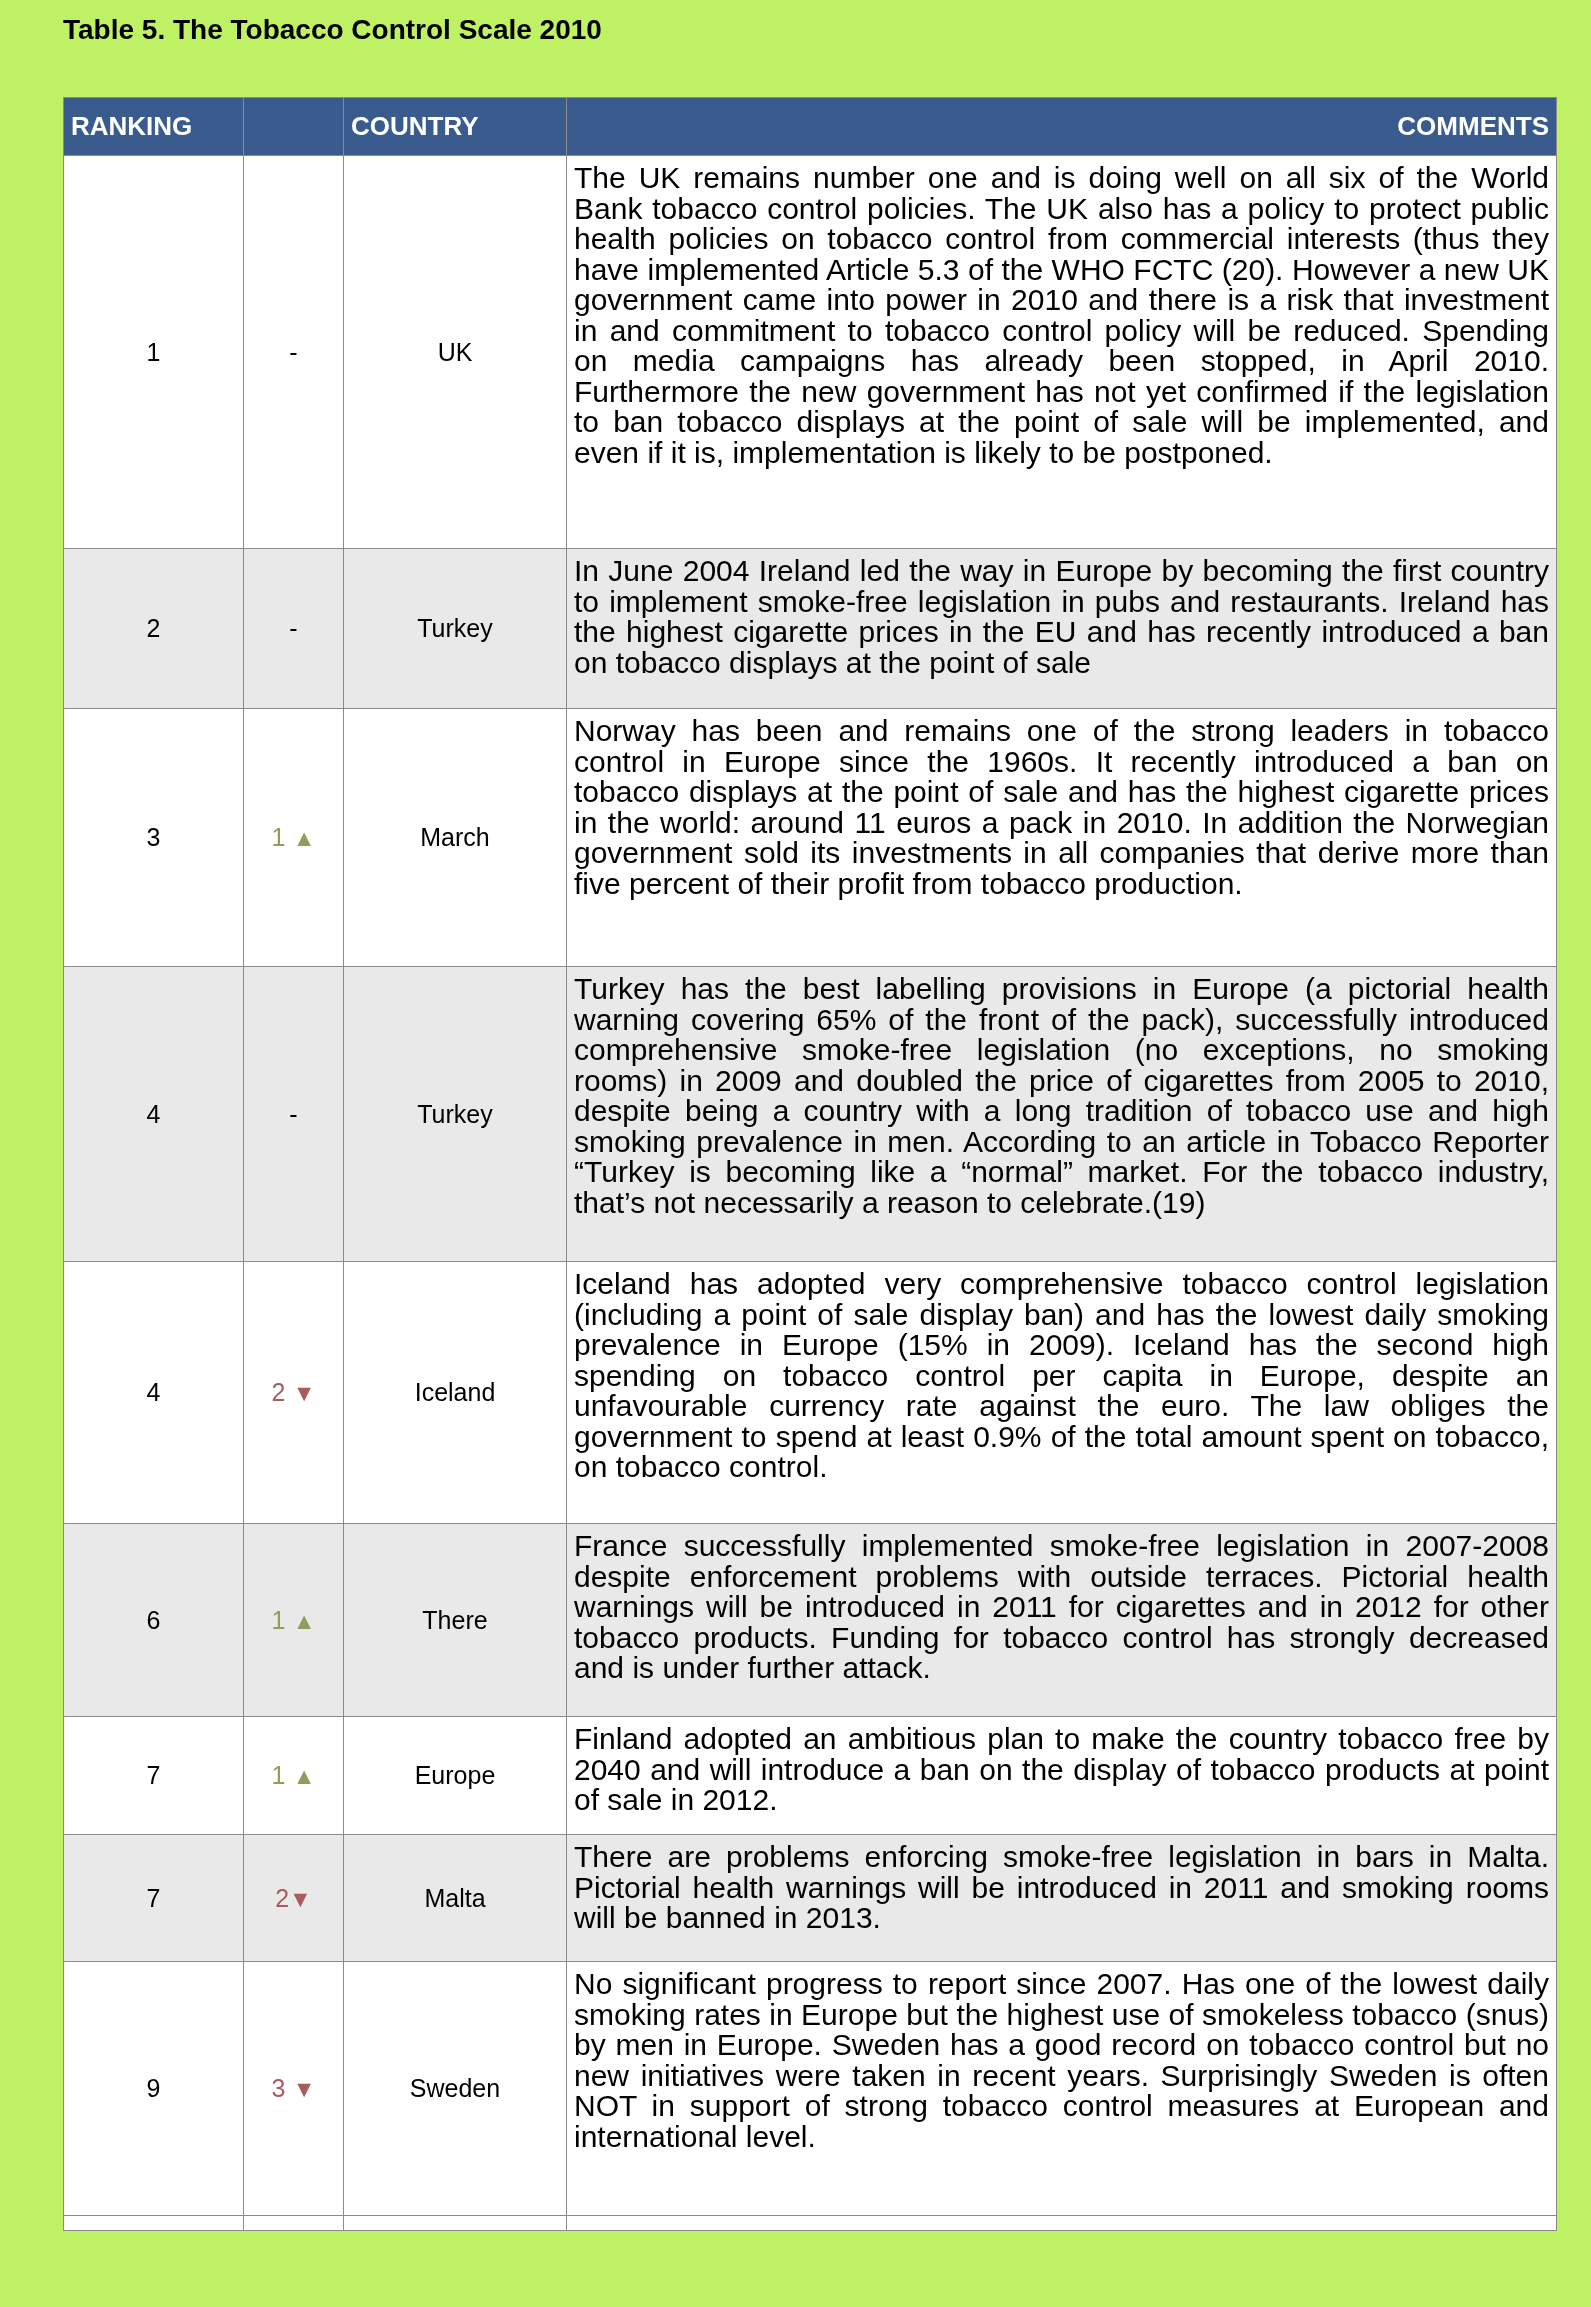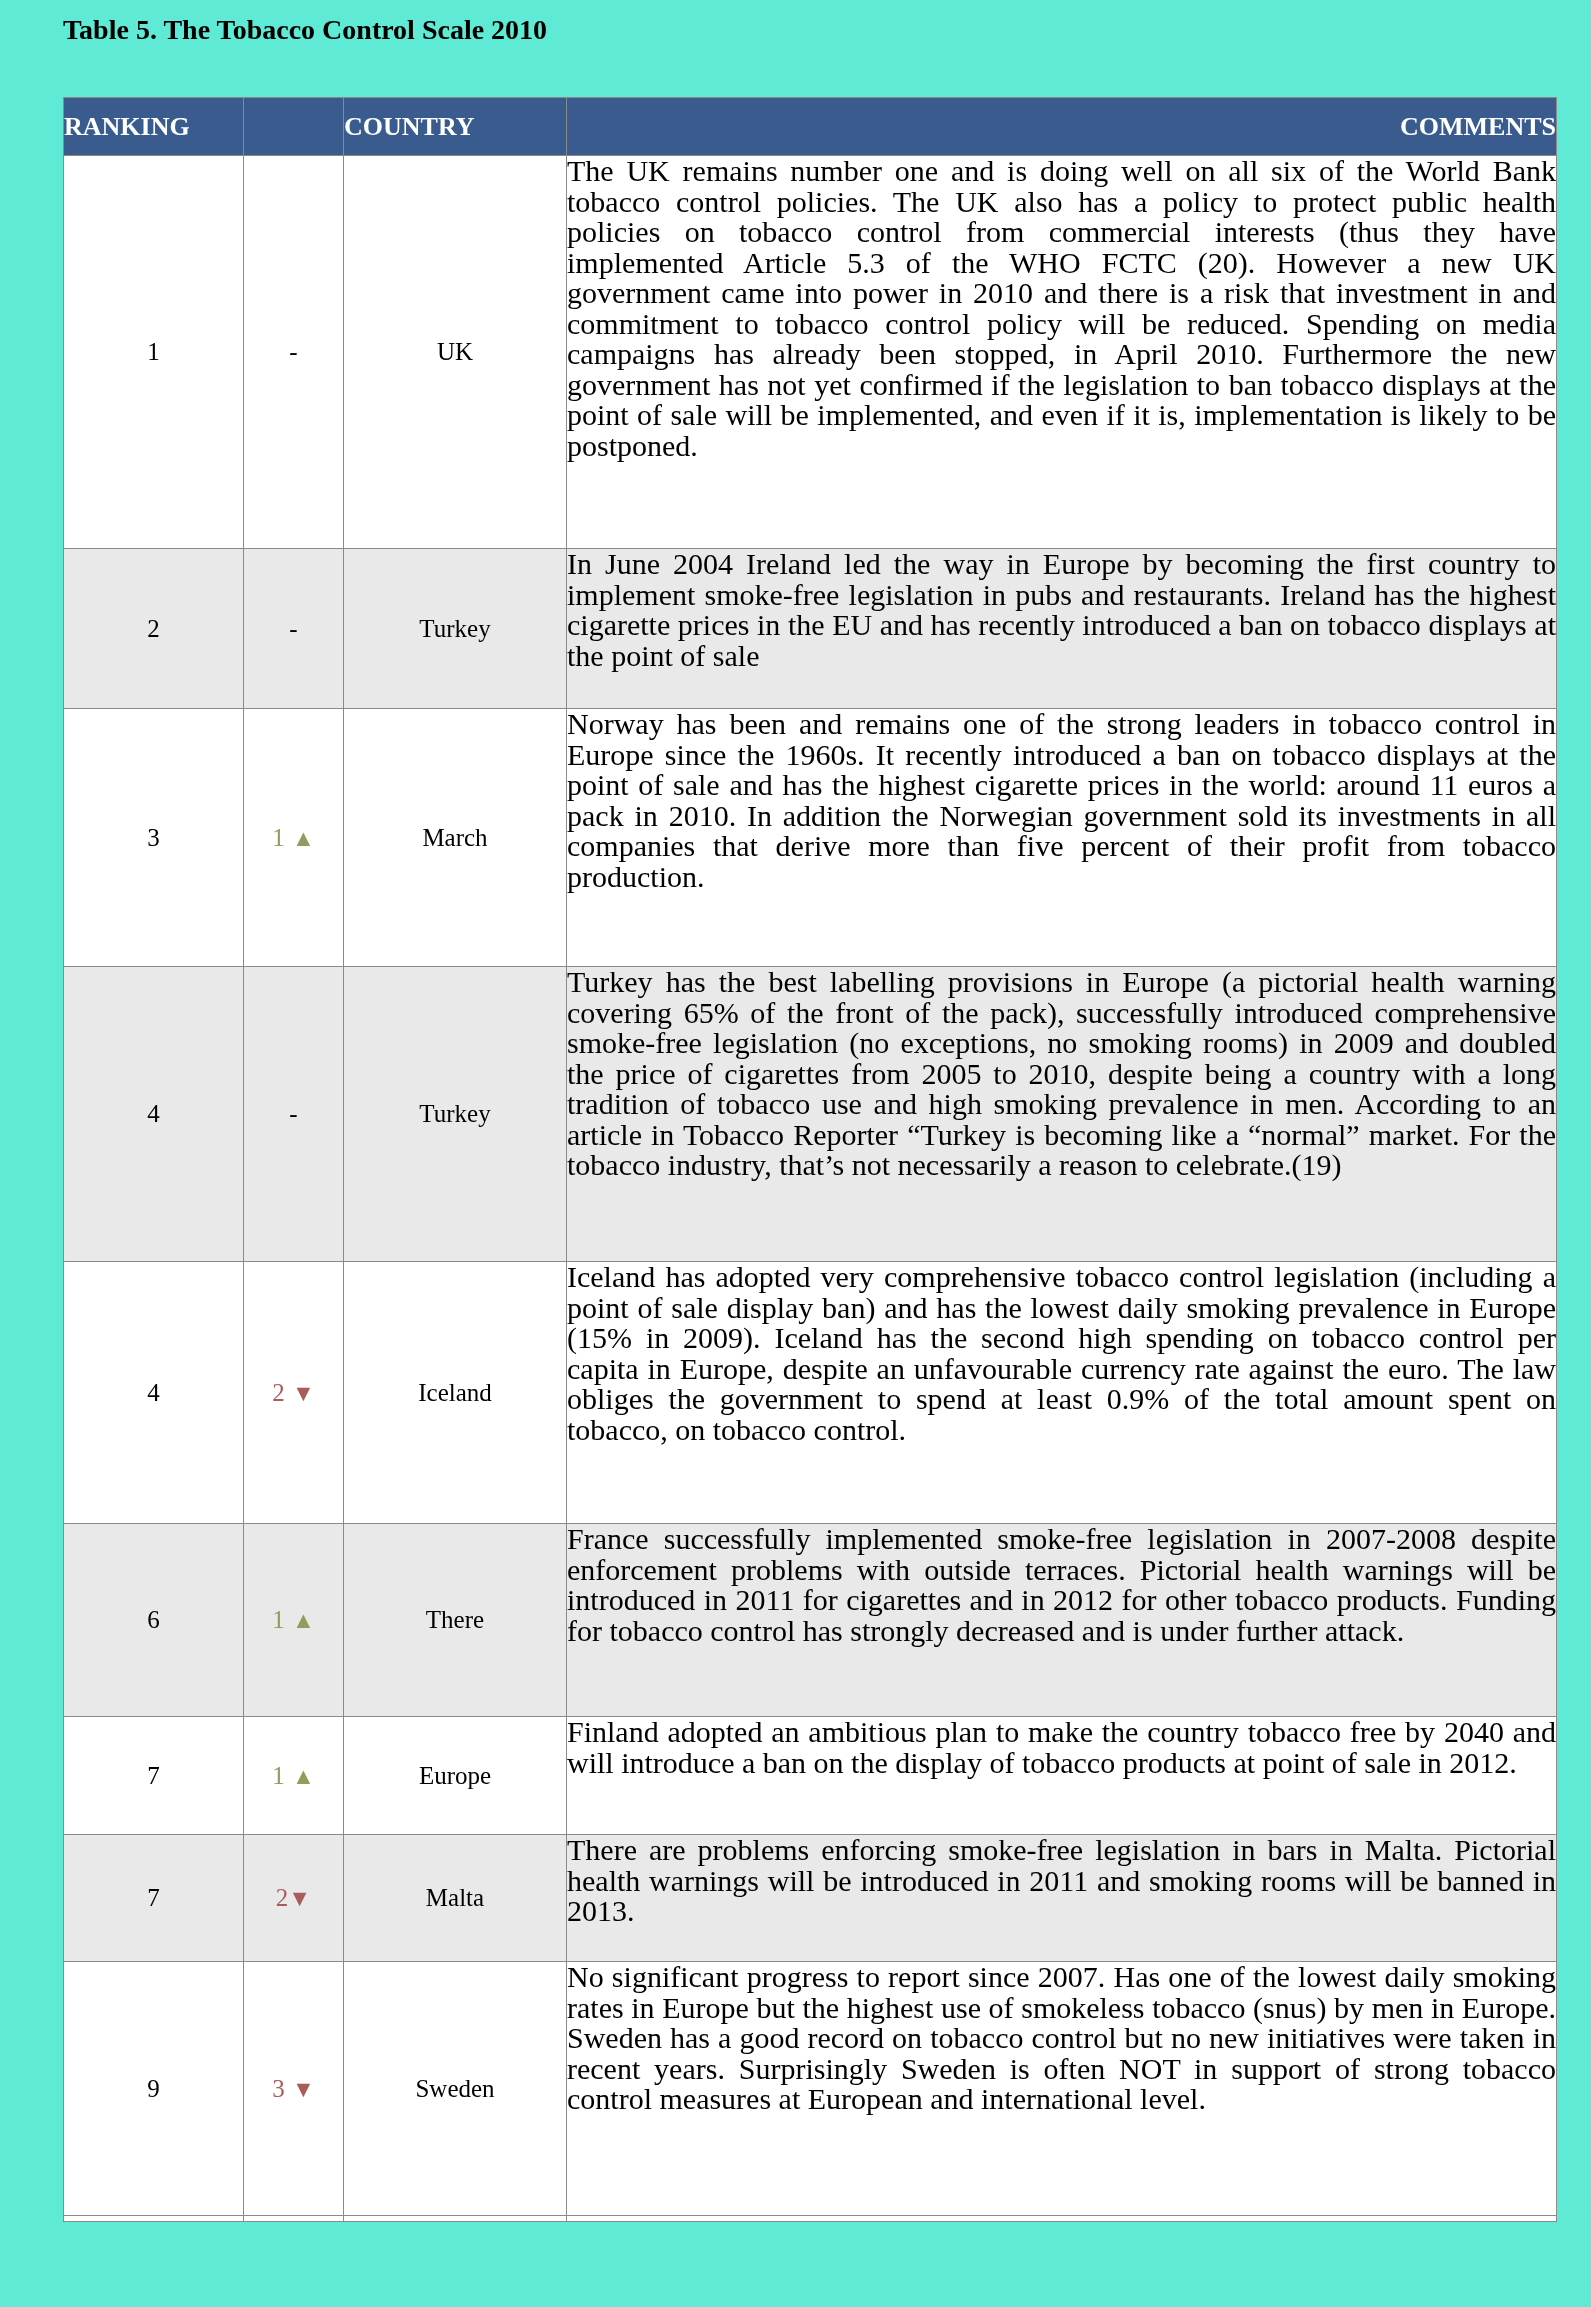--- a/index.html
+++ b/index.html
@@ -4,22 +4,22 @@
 <style>
   html, body {
     margin: 0;
     padding: 0;
     background: #ffffff;
   }
   .page {
     position: relative;
     width: 1591px;
     height: 2307px;
-    background: #5eead4;
-    font-family: Liberation Serif, serif;
+    background: #bef264;
+    font-family: Liberation Sans, sans-serif;
     color: #000000;
     box-sizing: border-box;
     overflow: hidden;
   }
   .page-title {
     position: absolute;
     left: 63px;
     top: 14.4px;
     margin: 0;
     font-size: 28px;
@@ -36,21 +36,21 @@
     table-layout: fixed;
   }
   table.tcs-table col.c-ranking { width: 180px; }
   table.tcs-table col.c-trend   { width: 100px; }
   table.tcs-table col.c-country { width: 223px; }
   table.tcs-table col.c-comments{ width: 990px; }
 
   table.tcs-table th,
   table.tcs-table td {
     border: 1.6px solid #8a8a8a;
-    padding: 0;
+    padding: 7px;
     box-sizing: border-box;
   }
   thead th {
     background: #3a5b8d;
     color: #ffffff;
     font-size: 26px;
     font-weight: bold;
     height: 58px;
     vertical-align: middle;
     text-align: left;

